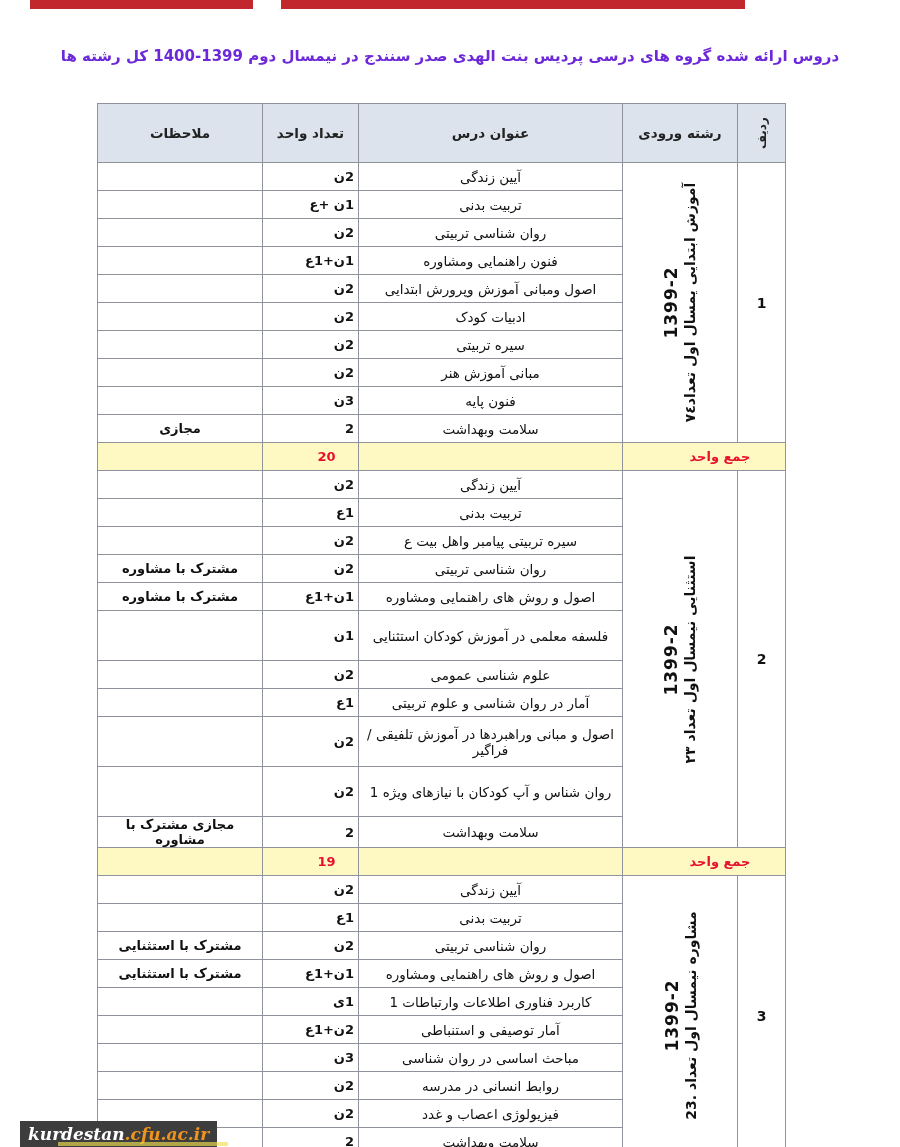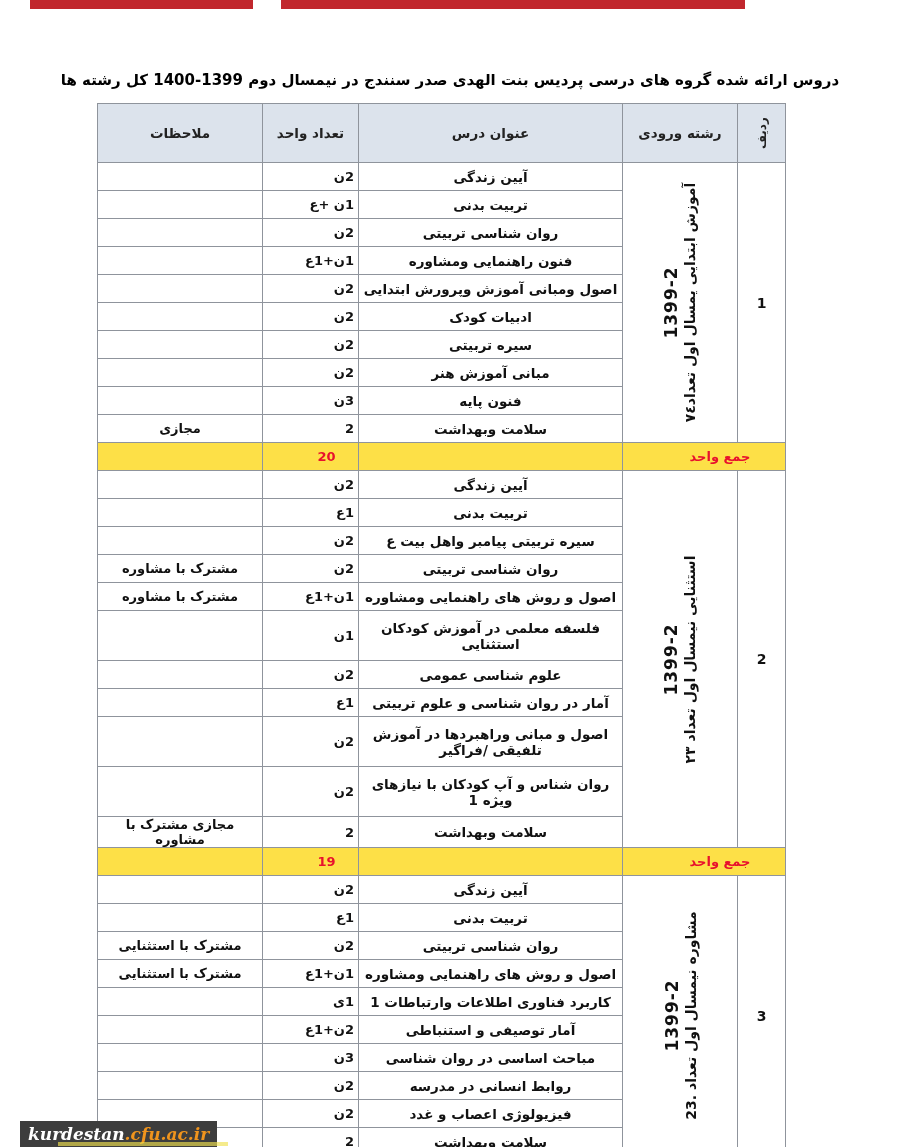--- a/index.html
+++ b/index.html
@@ -5,41 +5,41 @@
   html,body{margin:0;padding:0;}
   body{
     width:900px;height:1147px;position:relative;overflow:hidden;
     background:#ffffff;font-family:"DejaVu Sans",sans-serif;color:#111;
   }
   .redbar{position:absolute;top:0;height:9px;background:#c1272d;}
   #redbar-a{left:30px;width:223px;}
   #redbar-b{left:281px;width:464px;}
   .title{
     position:absolute;top:47px;left:0;right:0;text-align:center;
-    direction:rtl;font-size:15px;font-weight:bold;color:#000000;letter-spacing:.2px;margin-top:24px;
+    direction:rtl;font-size:15px;font-weight:bold;color:#6d28d9;letter-spacing:.2px;
   }
   .tablewrap{position:absolute;left:97px;top:103px;}
   table{border-collapse:collapse;direction:rtl;table-layout:fixed;width:688px;}
   col.c-radif{width:48px;} col.c-prog{width:115px;} col.c-course{width:264px;}
   col.c-units{width:96px;} col.c-notes{width:165px;}
   td,th{border:1px solid #8f949c;padding:0 4px;text-align:center;vertical-align:middle;}
   thead th{background:#dce3ec;height:58px;font-size:13.5px;font-weight:bold;color:#222;}
   tr.normal td{height:27px;}
   tr.tall td{height:49px;}
-  td.course{font-size:13.5px;font-weight:700;}
+  td.course{font-size:13.5px;font-weight:400;}
   td.units{font-size:13px;font-weight:bold;text-align:right;}
   td.notes{font-size:13px;font-weight:600;}
   td.radif-cell{font-size:14px;font-weight:bold;}
   td.prog-cell{position:relative;padding:0;}
   .rotwrap{position:absolute;inset:0;display:flex;align-items:center;justify-content:center;overflow:visible;}
   .rot{transform:rotate(-90deg);display:flex;flex-direction:column;align-items:center;gap:1px;white-space:nowrap;}
   .rot .year{font-size:17px;font-weight:bold;letter-spacing:1px;}
   .rot .glabel{font-size:14px;font-weight:bold;}
   .rot.small{font-size:12px;font-weight:bold;}
-  tr.sum td{background:#fde047;color:#e8112d;font-weight:bold;font-size:13px;height:27px;padding-left:36px;}
+  tr.sum td{background:#fef9c3;color:#e8112d;font-weight:bold;font-size:13px;height:27px;padding-left:36px;}
   .wm{
     position:absolute;left:0;top:1121px;background:#3d3d3d;
     font-family:"DejaVu Serif",serif;font-style:italic;font-weight:bold;font-size:17px;
     padding:3px 8px 4px 8px;white-space:nowrap;margin-left:20px;
   }
   .wm .site{color:#ffffff;}
   .wm .domain{color:#f0941d;}
   .smudge{position:absolute;left:58px;top:1142px;width:170px;height:4px;background:#efe14f;opacity:.65;}
 </style>
 </head>

